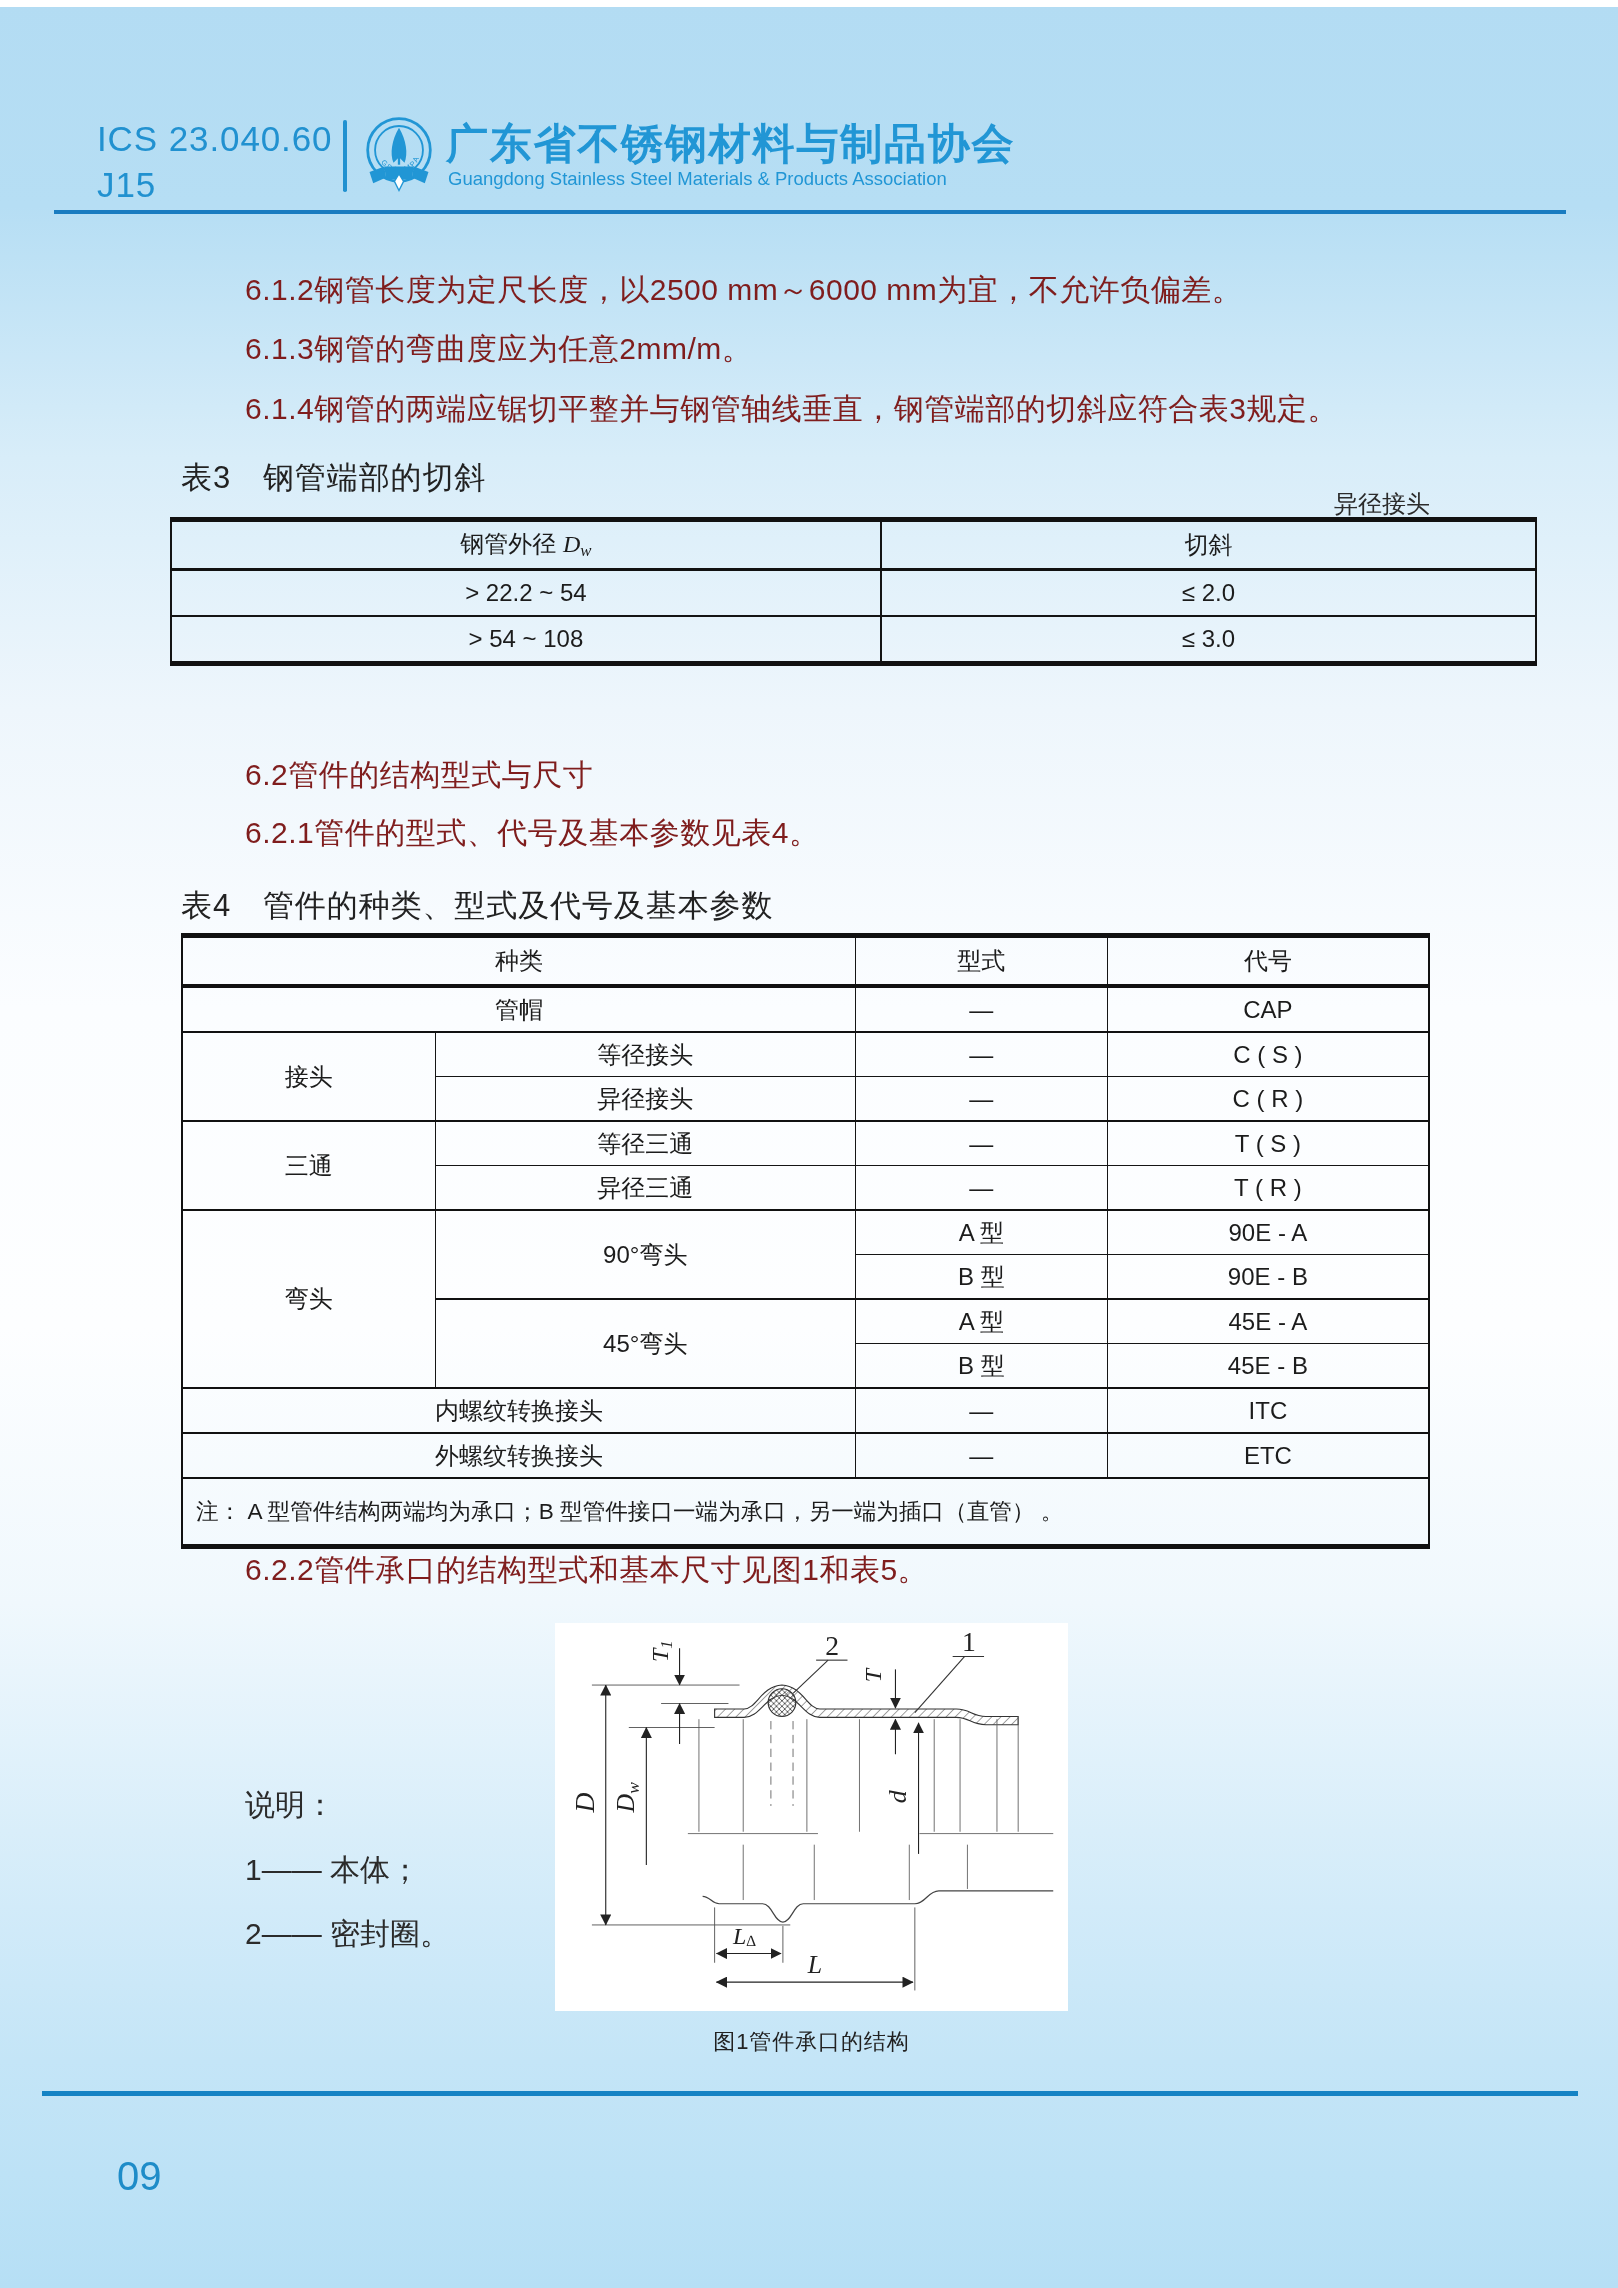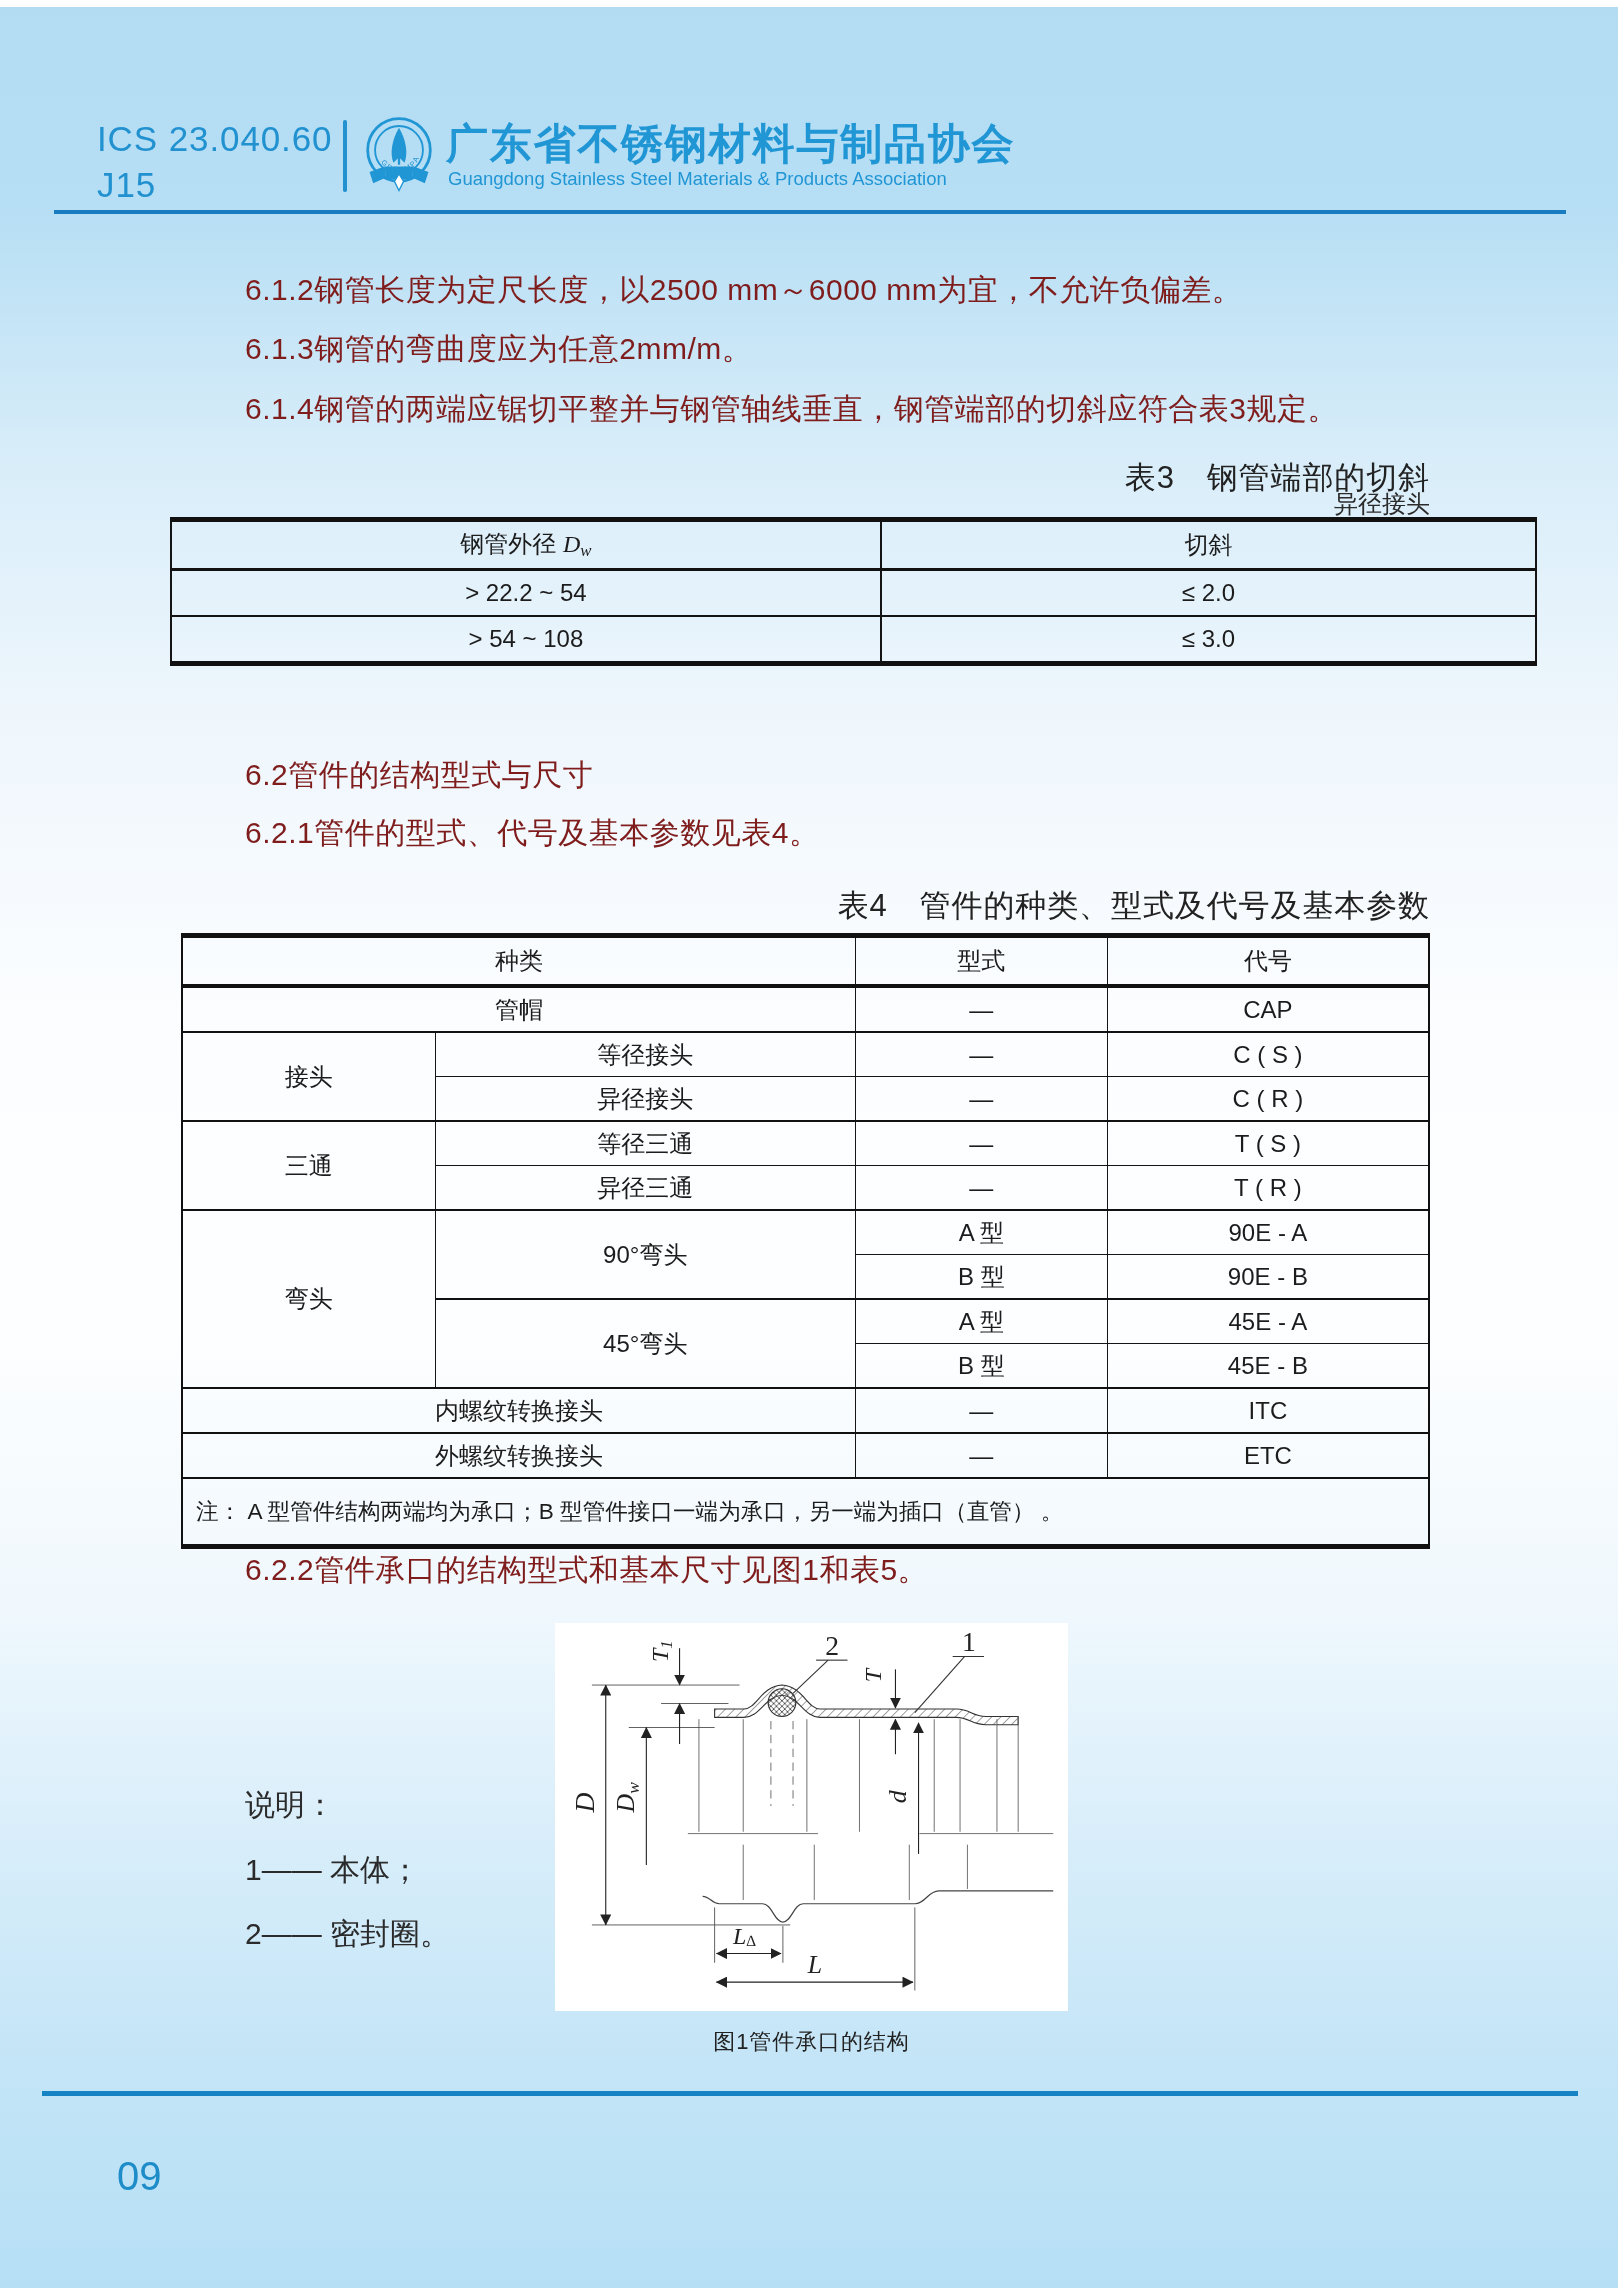--- a/index.html
+++ b/index.html
@@ -17,21 +17,21 @@
   .hdr-ics{left:97px;top:116px;font-size:35px;line-height:46px;color:#2191d0;letter-spacing:0.9px;}
   .hdr-vrule{left:343px;top:120px;width:3.7px;height:72px;background:#2191d0;border-radius:1.8px;}
   .hdr-logo{left:364px;top:113px;width:70px;height:85px;}
   .hdr-cn{left:446px;top:116px;font-size:42px;font-weight:bold;color:#2196d5;letter-spacing:1.8px;white-space:nowrap;}
   .hdr-en{left:448px;top:168px;font-size:18.5px;color:#2196d5;white-space:nowrap;}
   .hdr-rule{left:54px;top:210px;width:1512px;height:3.7px;background:#1a7cc0;}
   
   .para{left:245px;font-size:30px;color:#7f1d1d;white-space:nowrap;letter-spacing:0.5px;}
   .p612{top:270px;} .p613{top:329px;} .p614{top:389px;}
   .s62{top:755px;} .s621{top:813px;} .s622{top:1550px;}
-  .tbl-title{left:181px;width:1249px;text-align:right;font-size:31px;color:#222;letter-spacing:0.9px;}
+  .tbl-title{left:181px;width:1249px;text-align:left;font-size:31px;color:#222;letter-spacing:0.9px;}
   .t3title{top:457px;} .t4title{top:885px;}
   .unit-note{left:181px;width:1249px;text-align:right;top:488px;font-size:24px;color:#2b2b2b;}
   
   table{border-collapse:collapse;table-layout:fixed;}
   .t3{left:170px;top:517px;width:1367px;}
   .t3 td,.t3 th{border:2.3px solid #141414;text-align:center;vertical-align:middle;
      font-size:24px;font-weight:normal;color:#1c1c1c;padding:0;}
   .t3{border:2.8px solid #111;border-top:5.5px solid #111;border-bottom:5.5px solid #111;}
   .t3 thead th{height:46px;border-bottom:3.7px solid #111;}
   .t3 tbody td{height:44px;}

